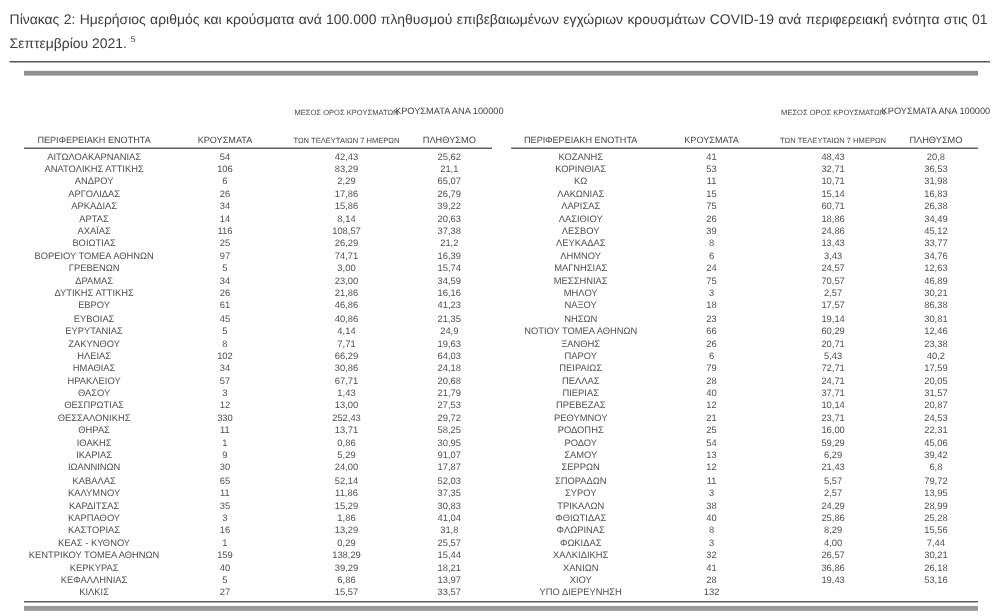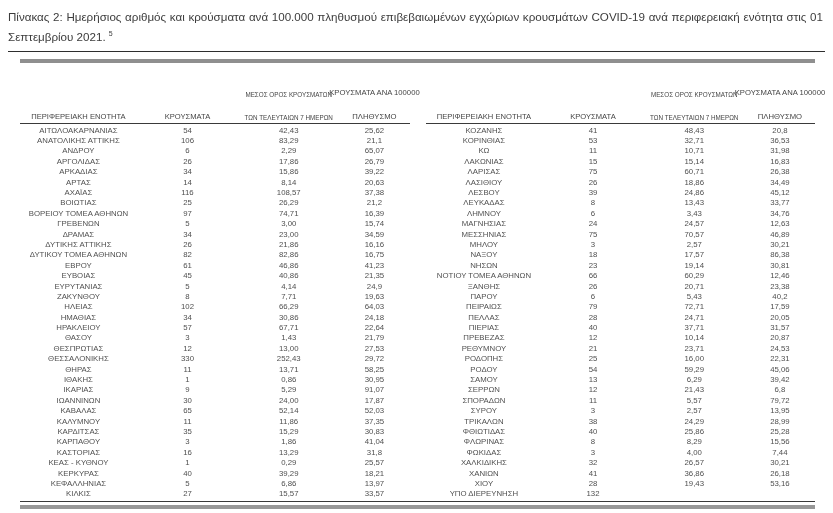--- a/index.html
+++ b/index.html
@@ -138,26 +138,20 @@
             <div class="td avg7">23,00</div>
             <div class="td per100k">34,59</div>
           </div>
           <div class="tr">
             <div class="td region">ΔΥΤΙΚΗΣ ΑΤΤΙΚΗΣ</div>
             <div class="td cases">26</div>
             <div class="td avg7">21,86</div>
             <div class="td per100k">16,16</div>
           </div>
           <div class="tr">
-            <div class="td region">ΔΥΤΙΚΟΥ ΤΟΜΕΑ ΑΘΗΝΩΝ</div>
-            <div class="td cases">82</div>
-            <div class="td avg7">82,86</div>
-            <div class="td per100k">16,75</div>
-          </div>
-          <div class="tr">
             <div class="td region">ΕΒΡΟΥ</div>
             <div class="td cases">61</div>
             <div class="td avg7">46,86</div>
             <div class="td per100k">41,23</div>
           </div>
           <div class="tr">
             <div class="td region">ΕΥΒΟΙΑΣ</div>
             <div class="td cases">45</div>
             <div class="td avg7">40,86</div>
             <div class="td per100k">21,35</div>
@@ -183,21 +177,21 @@
           <div class="tr">
             <div class="td region">ΗΜΑΘΙΑΣ</div>
             <div class="td cases">34</div>
             <div class="td avg7">30,86</div>
             <div class="td per100k">24,18</div>
           </div>
           <div class="tr">
             <div class="td region">ΗΡΑΚΛΕΙΟΥ</div>
             <div class="td cases">57</div>
             <div class="td avg7">67,71</div>
-            <div class="td per100k">22,64</div>
+            <div class="td per100k">20,68</div>
           </div>
           <div class="tr">
             <div class="td region">ΘΑΣΟΥ</div>
             <div class="td cases">3</div>
             <div class="td avg7">1,43</div>
             <div class="td per100k">21,79</div>
           </div>
           <div class="tr">
             <div class="td region">ΘΕΣΠΡΩΤΙΑΣ</div>
             <div class="td cases">12</div>
@@ -262,20 +256,26 @@
             <div class="td region">ΚΑΣΤΟΡΙΑΣ</div>
             <div class="td cases">16</div>
             <div class="td avg7">13,29</div>
             <div class="td per100k">31,8</div>
           </div>
           <div class="tr">
             <div class="td region">ΚΕΑΣ - ΚΥΘΝΟΥ</div>
             <div class="td cases">1</div>
             <div class="td avg7">0,29</div>
             <div class="td per100k">25,57</div>
+          </div>
+          <div class="tr">
+            <div class="td region">ΚΕΝΤΡΙΚΟΥ ΤΟΜΕΑ ΑΘΗΝΩΝ</div>
+            <div class="td cases">159</div>
+            <div class="td avg7">138,29</div>
+            <div class="td per100k">15,44</div>
           </div>
           <div class="tr">
             <div class="td region">ΚΕΡΚΥΡΑΣ</div>
             <div class="td cases">40</div>
             <div class="td avg7">39,29</div>
             <div class="td per100k">18,21</div>
           </div>
           <div class="tr">
             <div class="td region">ΚΕΦΑΛΛΗΝΙΑΣ</div>
             <div class="td cases">5</div>

